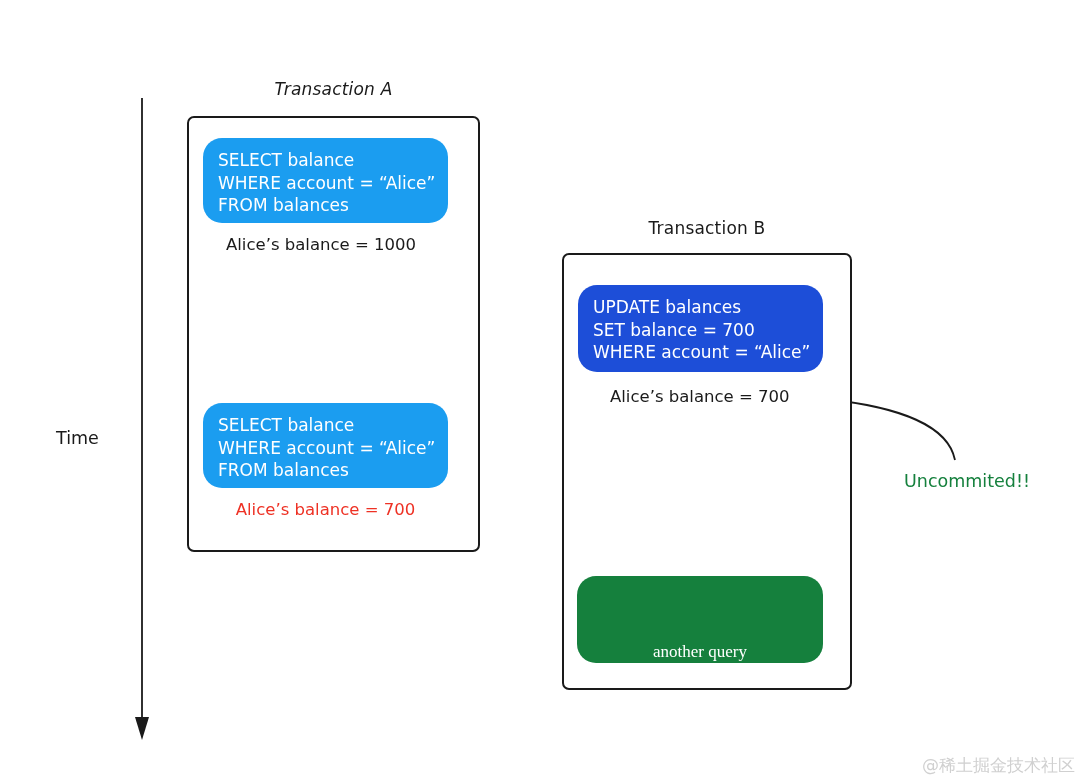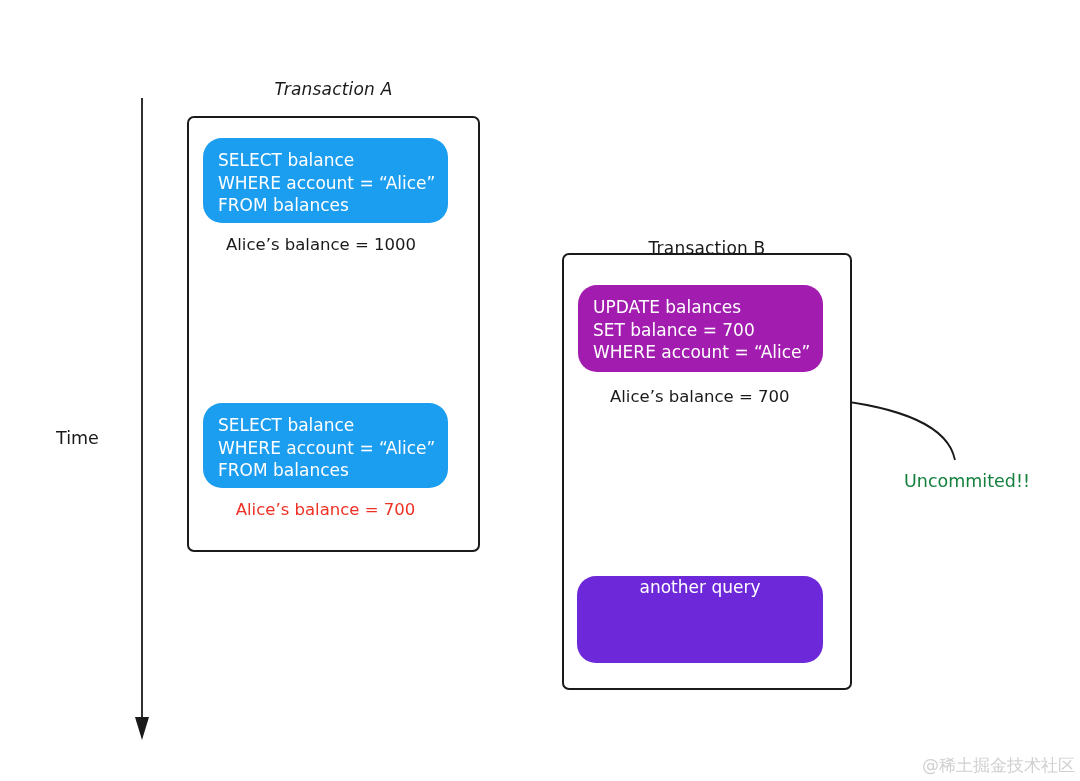--- a/index.html
+++ b/index.html
@@ -26,27 +26,28 @@
     background: #ffffff;
   }
   .query-box {
     border-radius: 19px;
     color: #ffffff;
     font-size: 17px;
     line-height: 22.5px;
     padding: 11px 10px 0 15px;
   }
   .query-box.blue { background: #1b9df0; }
-  .query-box.salmon { background: #a21caf; }
+  .query-box.salmon { background: #1d4ed8; }
   .query-box.gray {
-    background: #6d28d9;
+    background: #15803d;
     display: flex;
-    align-items: flex-start;
+    align-items: flex-end;
     justify-content: center;
     padding: 0;
+    font-family: Liberation Serif, serif;
   }
   .result-text { font-size: 16.5px; color: #1a1a1a; white-space: nowrap; }
   .result-text.red { color: #ee3124; }
   .time-label { font-size: 17.5px; color: #1a1a1a; }
   .annotation-text { font-size: 17.5px; color: #15803d; white-space: nowrap; }
   .watermark {
     font-size: 17px;
     color: #d0d0d0;
     white-space: nowrap;
   }
@@ -90,21 +91,21 @@
   <div class="abs result-text" style="left:226px; top:235px;">Alice’s balance = 1000</div>
 
   <div class="abs query-box blue" style="left:203px; top:403px; width:245px; height:85px;">
     <div>SELECT balance</div>
     <div>WHERE account = “Alice”</div>
     <div>FROM balances</div>
   </div>
 
   <div class="abs result-text red" style="left:203px; top:500px; width:245px; text-align:center;">Alice’s balance = 700</div>
 
-  <div class="abs txn-title" style="left:562px; top:218px; width:290px;margin-top:20px;">Transaction B</div>
+  <div class="abs txn-title" style="left:562px; top:218px; width:290px;">Transaction B</div>
 
   <div class="abs txn-box" style="left:562px; top:253px; width:290px; height:437px;"></div>
 
   <div class="abs query-box salmon" style="left:578px; top:285px; width:245px; height:87px;">
     <div>UPDATE balances</div>
     <div>SET balance = 700</div>
     <div>WHERE account = “Alice”</div>
   </div>
 
   <div class="abs result-text" style="left:610px; top:387px;">Alice’s balance = 700</div>

